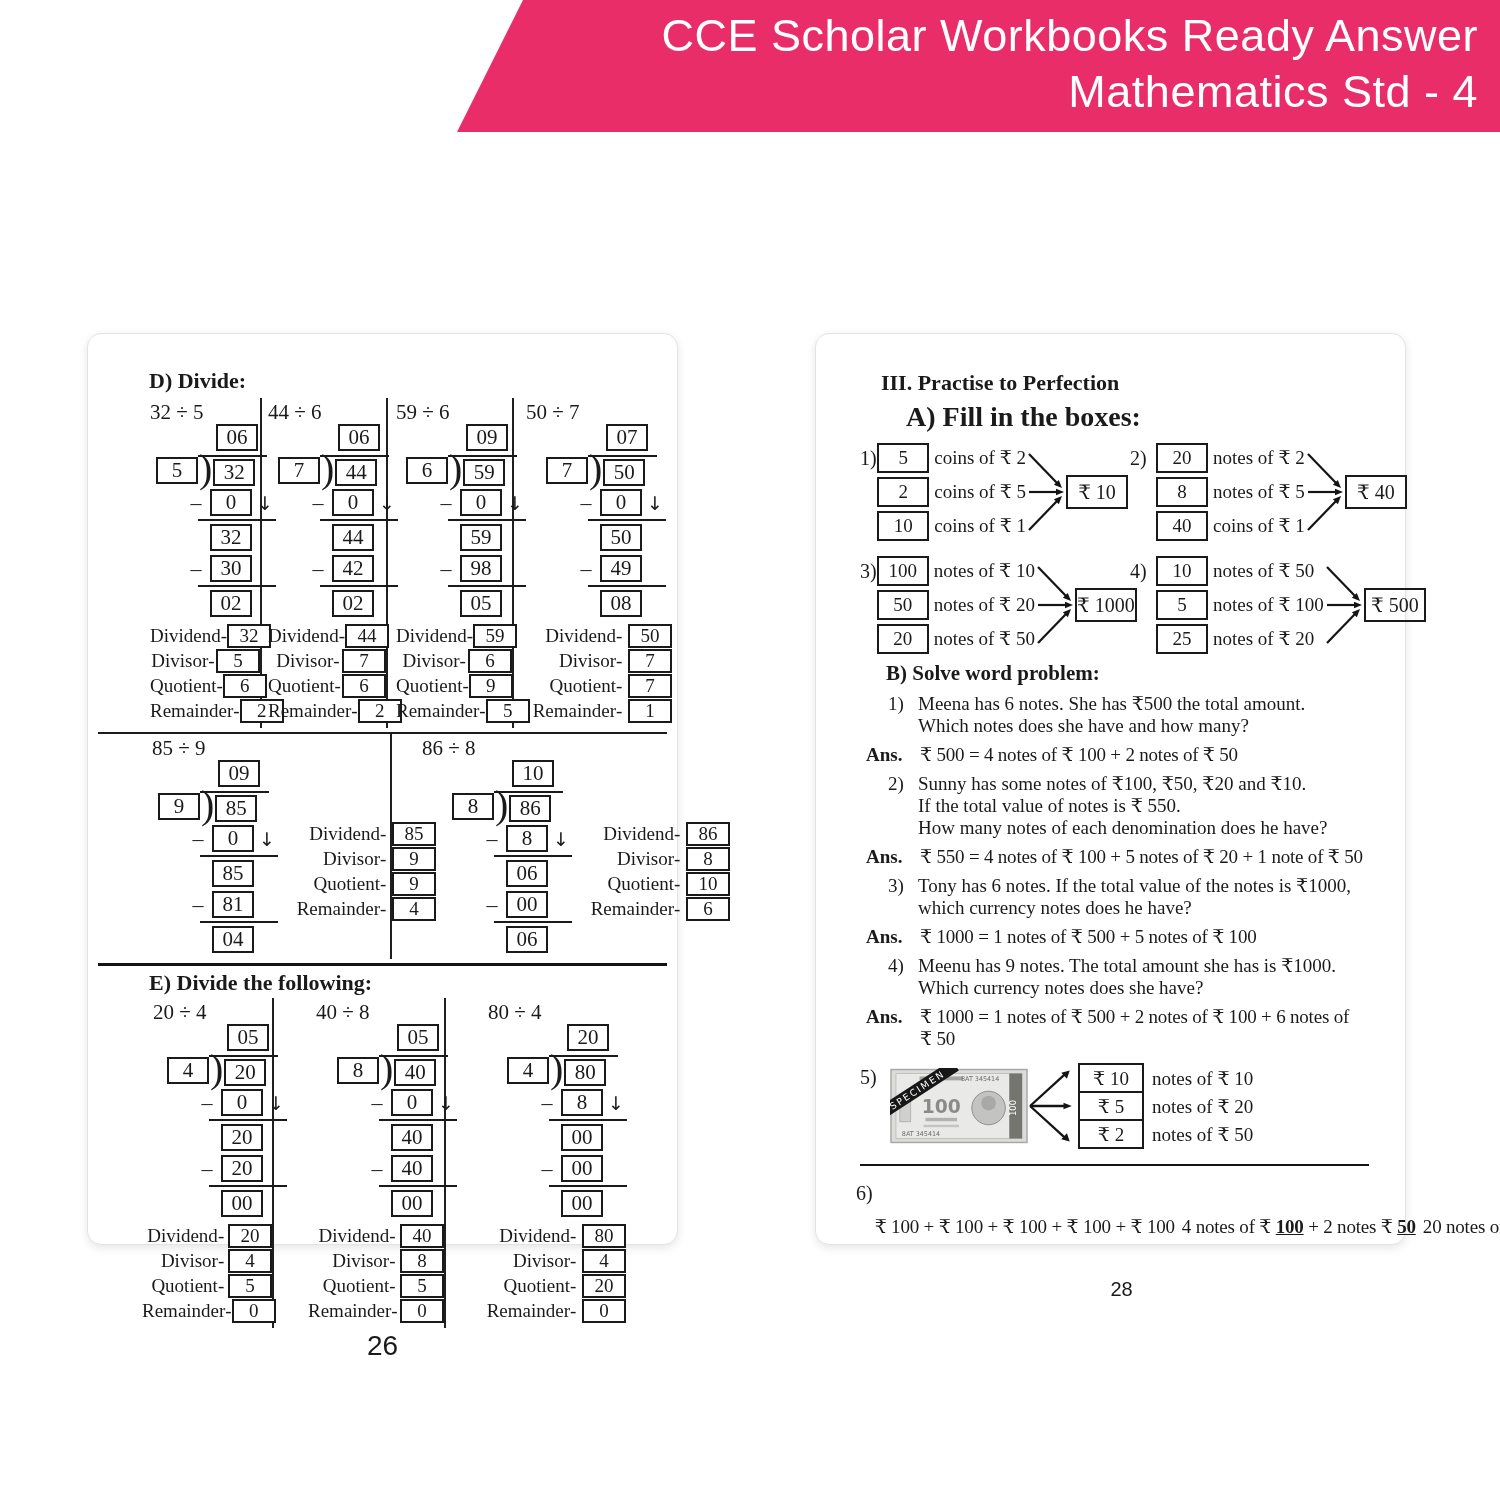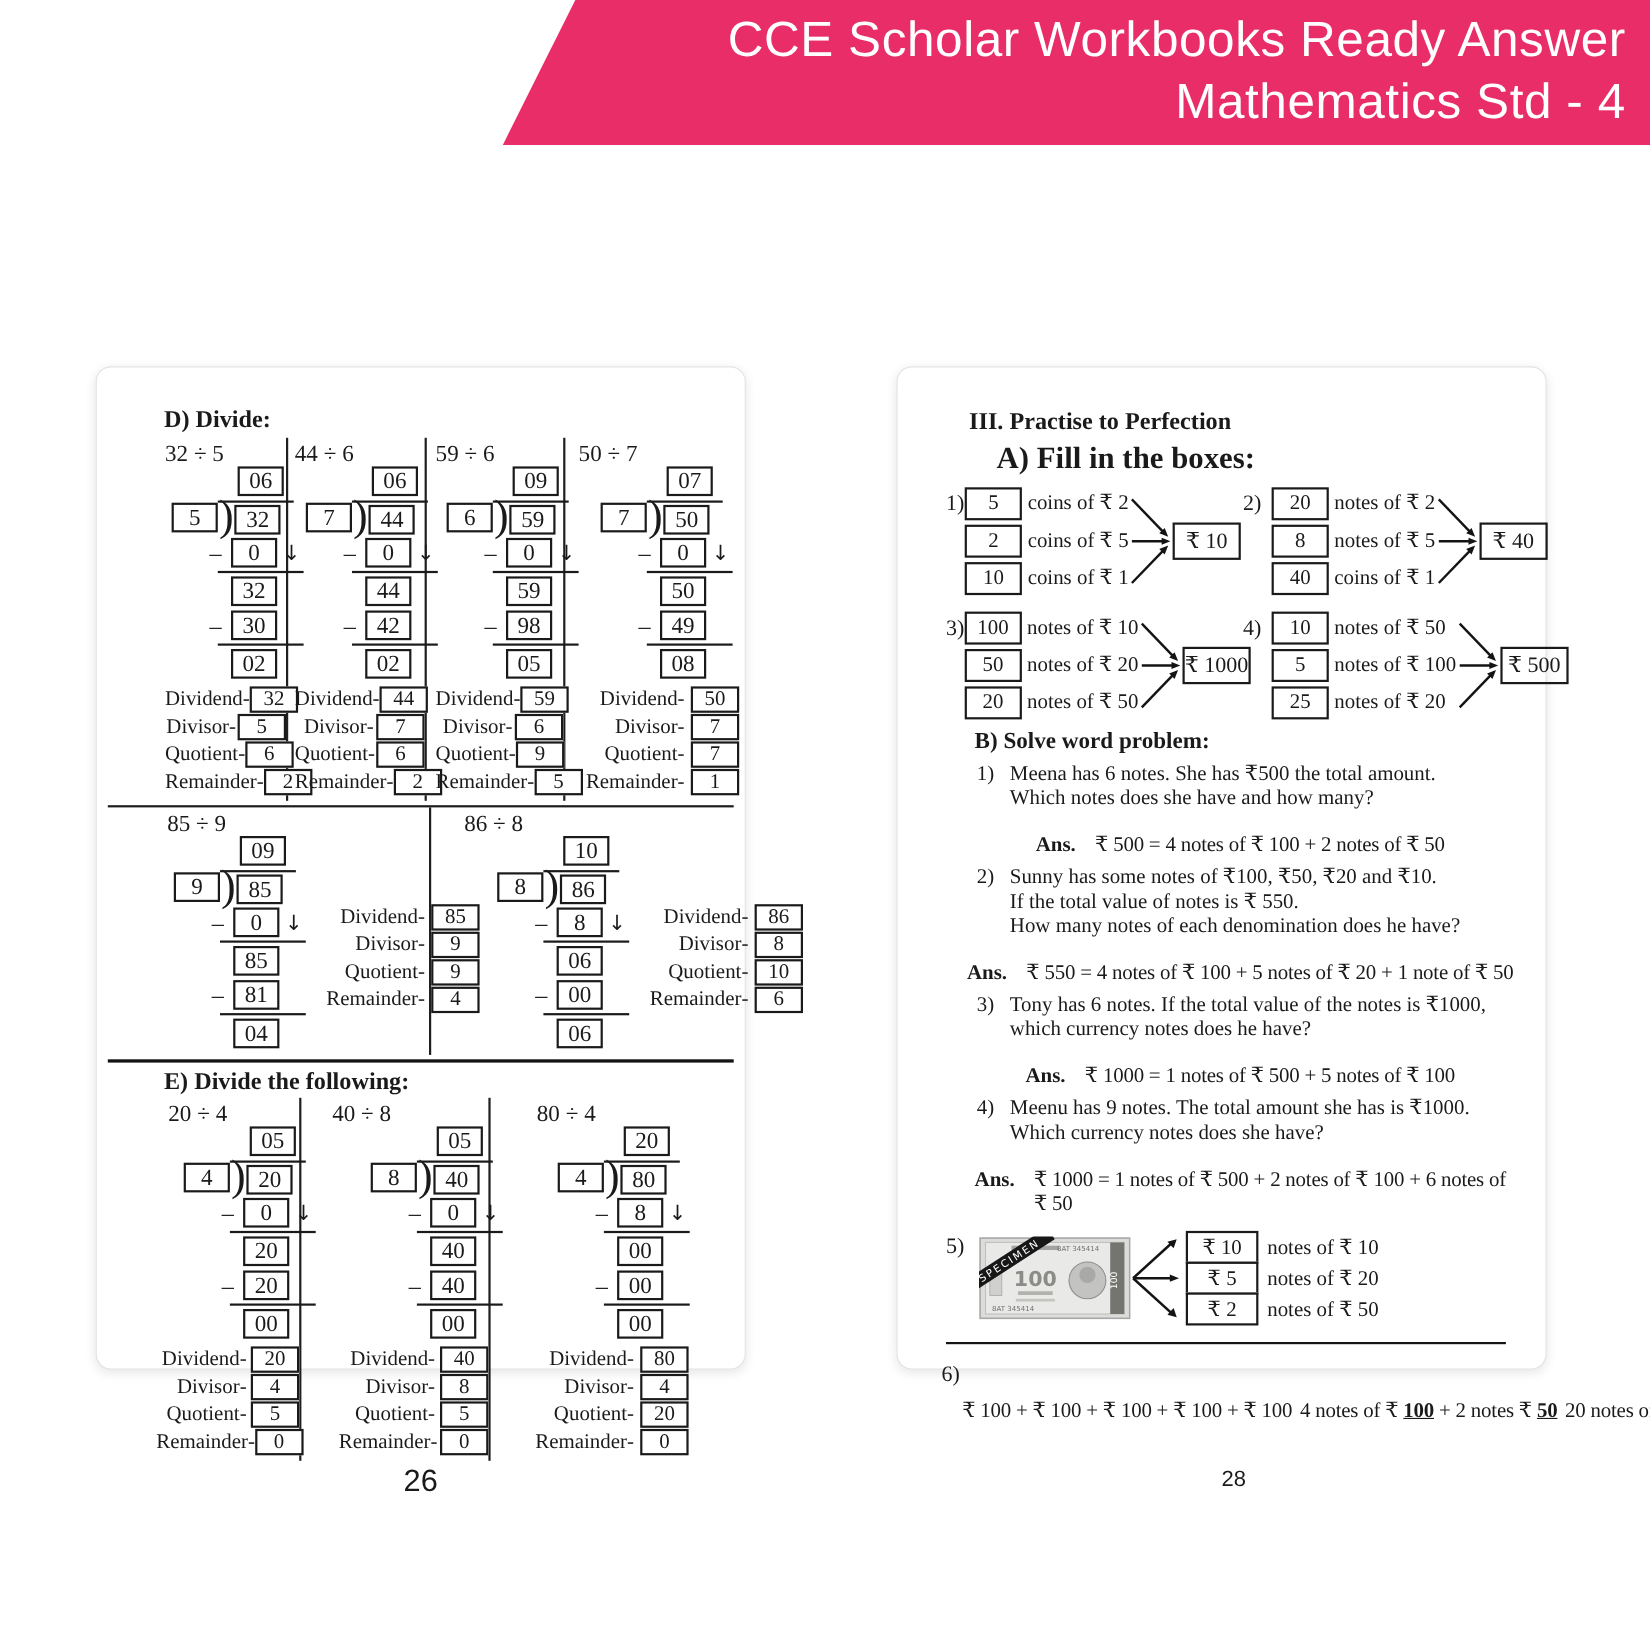--- a/index.html
+++ b/index.html
@@ -32,21 +32,21 @@
   .dcell{box-sizing:border-box;padding-top:2px;padding-bottom:4px;}
   .cell-d0{width:170px;padding-left:48px;}  .cell-d1{width:126px;padding-left:6px;}
   .cell-d2{width:126px;padding-left:8px;}   .cell-d3{width:158px;padding-left:12px;}
   .cell-d0,.cell-d1,.cell-d2{border-right:2px solid #1f1f1f;}
   .cell-m0{width:300px;padding-left:50px;border-right:2px solid #1f1f1f;}
   .cell-m1{width:282px;padding-left:30px;}
   .cell-e0{width:182px;padding-left:46px;}  .cell-e1{width:172px;padding-left:26px;}
   .cell-e2{width:228px;padding-left:30px;}
   .cell-e0,.cell-e1{border-right:2px solid #1f1f1f;}
   .cell-d0 .dp-title{margin-left:10px;} .cell-m0 .dp-title{margin-left:10px;}
-  .cell-e0 .dp-title{margin-left:15px;} .cell-e1 .dp-title{margin-left:2px;} .cell-e2 .dp-title{margin-left:12px;}
+  .cell-e0 .dp-title{margin-left:15px;} .cell-e1 .dp-title{margin-left:16px;} .cell-e2 .dp-title{margin-left:12px;}
   .cell-d0 .ld{margin-left:12px;} .cell-d1 .ld,.cell-d2 .ld{margin-left:6px;} .cell-d3 .ld{margin-left:16px;}
   .cell-m0 .ld{margin-left:12px;} .cell-m1 .ld{margin-left:26px;}
   .cell-e0 .ld{margin-left:25px;} .cell-e1 .ld{margin-left:33px;} .cell-e2 .ld{margin-left:27px;}
   .cell-d0 .sums{margin-left:10px;} .cell-e0 .sums{margin-left:4px;} .cell-e1 .sums{margin-left:8px;} .cell-e2 .sums{margin-left:4px;}
 
   .dp-title{font-size:21px;height:24px;}
   .box{display:inline-flex;align-items:center;justify-content:center;min-width:42px;height:27px;
        padding:0 3px;border:2.2px solid #1a1a1a;box-sizing:border-box;font-size:21px;background:#fff;}
   .ld{display:flex;flex-direction:column;align-items:flex-start;}
   .ld-q{margin-left:64px;height:29px;}
@@ -79,21 +79,21 @@
   .fbox{display:inline-flex;align-items:center;justify-content:center;min-width:52px;height:30px;
         border:2px solid #1a1a1a;box-sizing:border-box;font-size:19px;background:#fff;}
   .flabel{font-size:19px;margin-left:5px;white-space:nowrap;}
   .fill-arrows{flex:0 0 auto;margin-left:2px;}
   .rbox{display:inline-flex;align-items:center;justify-content:center;min-width:62px;height:34px;
         padding:0 4px;border:2.2px solid #1a1a1a;box-sizing:border-box;font-size:20px;white-space:nowrap;}
   .qa{margin-top:6px;}
   .qa-q{display:flex;line-height:22px;margin-top:7px;}
   .q-num{width:30px;margin-left:34px;flex:0 0 auto;}
   .q-lines div{white-space:nowrap;}
-  .qa-ans{display:flex;line-height:22px;margin-top:21px;justify-content:center;}
+  .qa-ans{display:flex;line-height:22px;margin-top:7px;}
   .ans-label{width:54px;margin-left:12px;font-weight:bold;flex:0 0 auto;}
   .ans-lines div{white-space:nowrap;letter-spacing:-.2px;}
   .item5{display:flex;align-items:center;margin:8px 0 0 6px;}
   .item-num{width:30px;font-size:20px;align-self:flex-start;padding-top:8px;}
   .i5-rows{display:flex;flex-direction:column;margin-left:2px;}
   .i5-row{display:flex;align-items:center;}
   .i5-row + .i5-row{margin-top:-2px;}
   .i5box{display:inline-flex;align-items:center;justify-content:center;min-width:66px;height:30px;
          border:2px solid #1a1a1a;box-sizing:border-box;font-size:19px;background:#fff;}
   .i5-label{font-size:19px;margin-left:8px;white-space:nowrap;}

